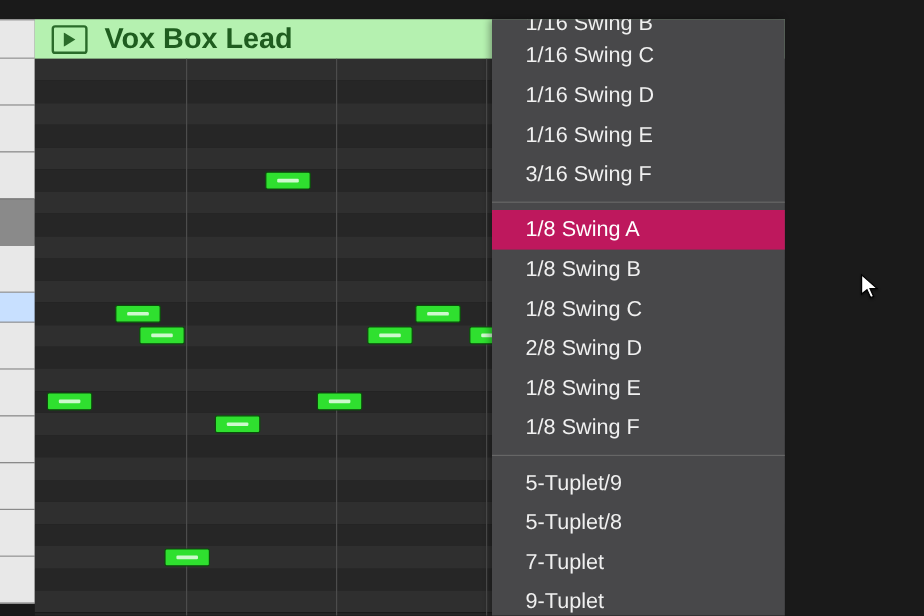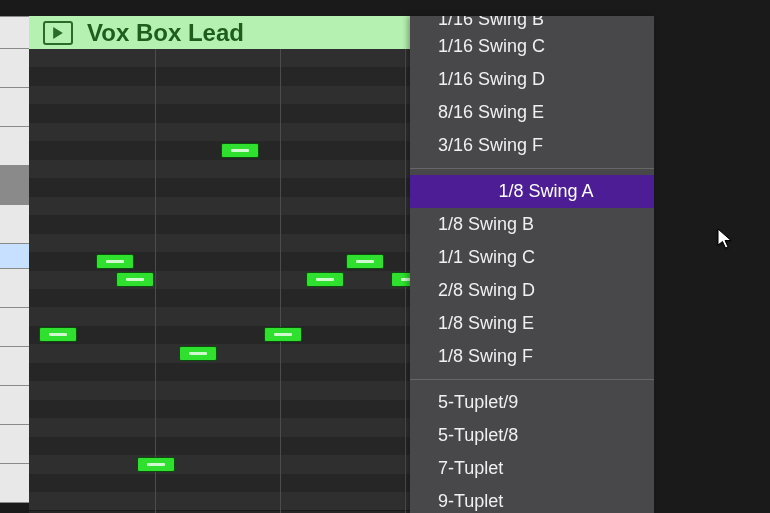--- a/index.html
+++ b/index.html
@@ -21,21 +21,21 @@
 .row.dark{background:#262626;}
 .vline{position:absolute;top:0;bottom:0;width:1px;background:#4c4c4c;}
 .note{position:absolute;height:15px;background:#2fe02f;border:1px solid #0b4d0b;border-radius:2px;box-sizing:border-box;display:flex;align-items:center;justify-content:center;}
 .note span{display:block;width:50%;height:3px;background:#cdf9cd;border-radius:1px;}
 
 .menu{position:absolute;top:0;right:0;width:244px;height:513px;background:#48484a;box-shadow:-2px 0 6px rgba(0,0,0,.35);}
 .menu-inner{position:relative;padding-top:0;}
 .mitem{height:33px;line-height:33px;padding-left:28px;color:#f0f0f0;font-size:18px;white-space:nowrap;cursor:default;}
 .mitem.partial{height:14px;line-height:0;padding-top:0;position:relative;overflow:hidden;text-align:center;}
 .mitem.partial .lbl{position:absolute;left:28px;bottom:-6px;line-height:33px;}
-.mitem.sel{background:#4c1d95;color:#fff;text-align:center;}
+.mitem.sel{background:#be185d;color:#fff;}
 .msep{height:1px;background:#666;margin:6px 0;}
 .cursor{position:absolute;pointer-events:none;}
 .cursor svg{display:block;filter:drop-shadow(0 1px 1px rgba(0,0,0,.6));}
 </style>
 </head>
 <body>
 <div class="root">
 
 <div class="keys">
   <div class="key" style="height:33px;border-top:1px solid #8a8a8a"></div>
@@ -137,26 +137,26 @@
       </div>
     </div>
 
 <div class="menu">
   <div class="menu-inner" id="menu-inner">
         <div class="mitem partial">
           <span class="lbl">1/16 Swing B</span>
         </div>
         <div class="mitem">1/16 Swing C</div>
         <div class="mitem">1/16 Swing D</div>
-        <div class="mitem">8/16 Swing E</div>
+        <div class="mitem">1/16 Swing E</div>
         <div class="mitem">3/16 Swing F</div>
         <div class="msep"></div>
         <div class="mitem sel">1/8 Swing A</div>
         <div class="mitem">1/8 Swing B</div>
-        <div class="mitem">1/1 Swing C</div>
+        <div class="mitem">1/8 Swing C</div>
         <div class="mitem">2/8 Swing D</div>
         <div class="mitem">1/8 Swing E</div>
         <div class="mitem">1/8 Swing F</div>
         <div class="msep"></div>
         <div class="mitem">5-Tuplet/9</div>
         <div class="mitem">5-Tuplet/8</div>
         <div class="mitem">7-Tuplet</div>
         <div class="mitem">9-Tuplet</div>
       </div>
 </div>

